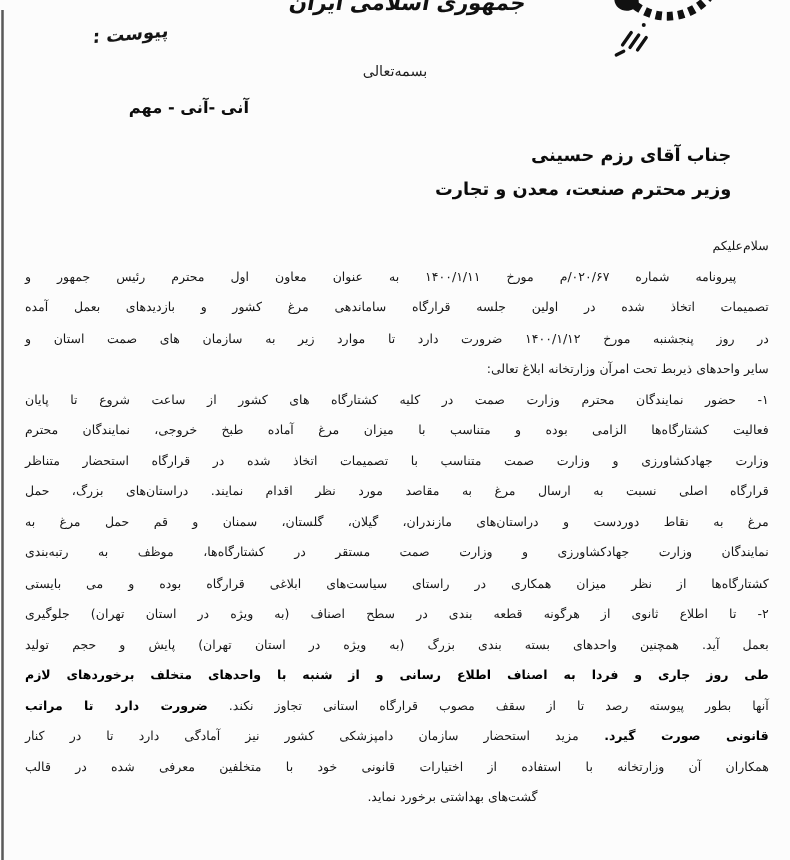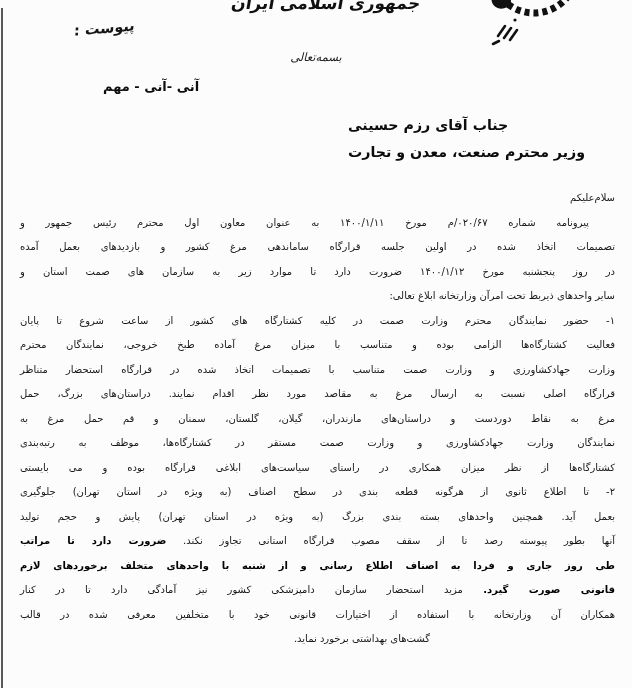--- a/index.html
+++ b/index.html
@@ -14,38 +14,38 @@
   
   .scan-edge{position:absolute;left:1px;top:8px;width:2px;height:680px;background:#3c3c3c;opacity:.85;}
 
   
   .emblem{position:absolute;top:-4px;right:58px;width:86px;height:52px;}
   .republic{
     position:absolute;top:-7px;left:231px;width:190px;
     text-align:center;font-size:17px;font-weight:bold;
     transform:skewX(-10deg);direction:rtl;letter-spacing:1px;color:#101010;
   }
-  .basmala{position:absolute;top:50px;left:0;right:0;text-align:center;font-size:11.5px;direction:rtl;color:#222;font-style:italic;}
+  .basmala{position:absolute;top:50px;left:0;right:0;text-align:center;font-size:11.5px;direction:rtl;color:#222;}
   .date-block{
     position:absolute;top:-12px;left:6px;width:160px;
     transform:rotate(-13deg) skewX(-6deg);transform-origin:left bottom;
     direction:rtl;font-size:15px;color:#1b1b1b;white-space:nowrap;
   }
   .attach-block{
     position:absolute;top:20px;left:74px;
     transform:rotate(-5deg) skewX(-8deg);
     direction:rtl;font-size:14.5px;font-weight:bold;color:#151515;white-space:nowrap;
   }
   .priority{
     position:absolute;top:79px;left:103px;
     direction:rtl;font-size:13px;font-weight:bold;color:#0d0d0d;white-space:nowrap;text-align:right;
   }
 
   
-  .recipient{position:absolute;top:112px;right:47px;direction:rtl;text-align:left;}
+  .recipient{position:absolute;top:112px;right:47px;direction:rtl;text-align:right;}
   .recipient .rl{font-size:14.2px;font-weight:bold;line-height:27px;color:#0c0c0c;}
 
   
   .body-text{position:absolute;top:186px;right:17px;left:20px;direction:rtl;}
   .bline{
     text-align:justify;text-align-last:justify;
     font-size:10px;line-height:24.5px;height:24.5px;
     color:#171717;
   }
   .bline.end{text-align-last:right;}
@@ -98,20 +98,20 @@
       <div class="bline end"><span>سایر واحدهای ذیربط تحت امرآن وزارتخانه ابلاغ تعالی:</span></div>
       <div class="bline"><span>۱- حضور نمایندگان محترم وزارت صمت در کلیه کشتارگاه های کشور از ساعت شروع تا پایان</span></div>
       <div class="bline"><span>فعالیت کشتارگاه‌ها الزامی بوده و متناسب با میزان مرغ آماده طبخ خروجی، نمایندگان محترم</span></div>
       <div class="bline"><span>وزارت جهادکشاورزی و وزارت صمت متناسب با تصمیمات اتخاذ شده در قرارگاه استحضار متناظر</span></div>
       <div class="bline"><span>قرارگاه اصلی نسبت به ارسال مرغ به مقاصد مورد نظر اقدام نمایند. دراستان‌های بزرگ، حمل</span></div>
       <div class="bline"><span>مرغ به نقاط دوردست و دراستان‌های مازندران، گیلان، گلستان، سمنان و قم حمل مرغ به</span></div>
       <div class="bline"><span>نمایندگان وزارت جهادکشاورزی و وزارت صمت مستقر در کشتارگاه‌ها، موظف به رتبه‌بندی</span></div>
       <div class="bline"><span>کشتارگاه‌ها از نظر میزان همکاری در راستای سیاست‌های ابلاغی قرارگاه بوده و می بایستی</span></div>
       <div class="bline"><span>۲- تا اطلاع ثانوی از هرگونه قطعه بندی در سطح اصناف (به ویژه در استان تهران) جلوگیری</span></div>
       <div class="bline"><span>بعمل آید. همچنین واحدهای بسته بندی بزرگ (به ویژه در استان تهران) پایش و حجم تولید</span></div>
+      <div class="bline"><span class="b">طی روز جاری و فردا به اصناف اطلاع رسانی و از شنبه با واحدهای متخلف برخوردهای لازم</span></div>
       <div class="bline"><span>آنها بطور پیوسته رصد تا از سقف مصوب قرارگاه استانی تجاوز نکند. </span><span class="b">ضرورت دارد تا مراتب</span></div>
-      <div class="bline"><span class="b">طی روز جاری و فردا به اصناف اطلاع رسانی و از شنبه با واحدهای متخلف برخوردهای لازم</span></div>
       <div class="bline"><span class="b">قانونی صورت گیرد. </span><span>مزید استحضار سازمان دامپزشکی کشور نیز آمادگی دارد تا در کنار</span></div>
       <div class="bline"><span>همکاران آن وزارتخانه با استفاده از اختیارات قانونی خود با متخلفین معرفی شده در قالب</span></div>
       <div class="bline end shift"><span>گشت‌های بهداشتی برخورد نماید.</span></div>
     </div>
 
 </div>
 
 </body></html>

